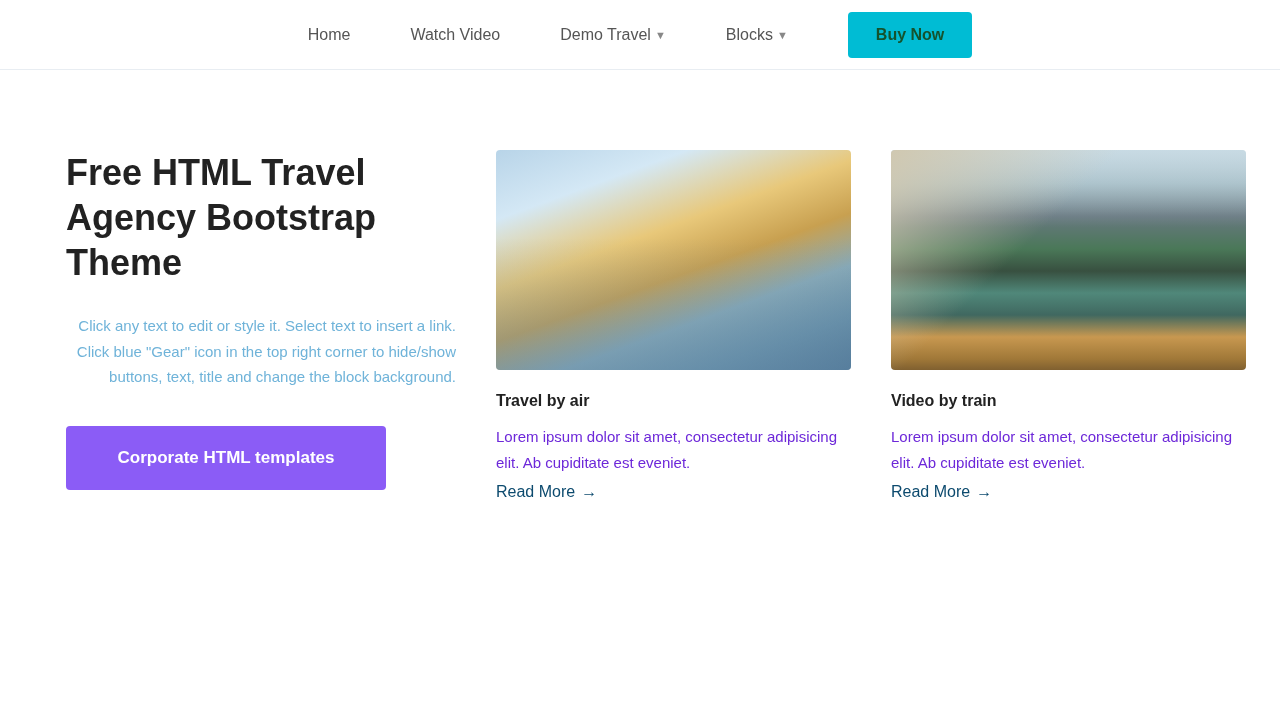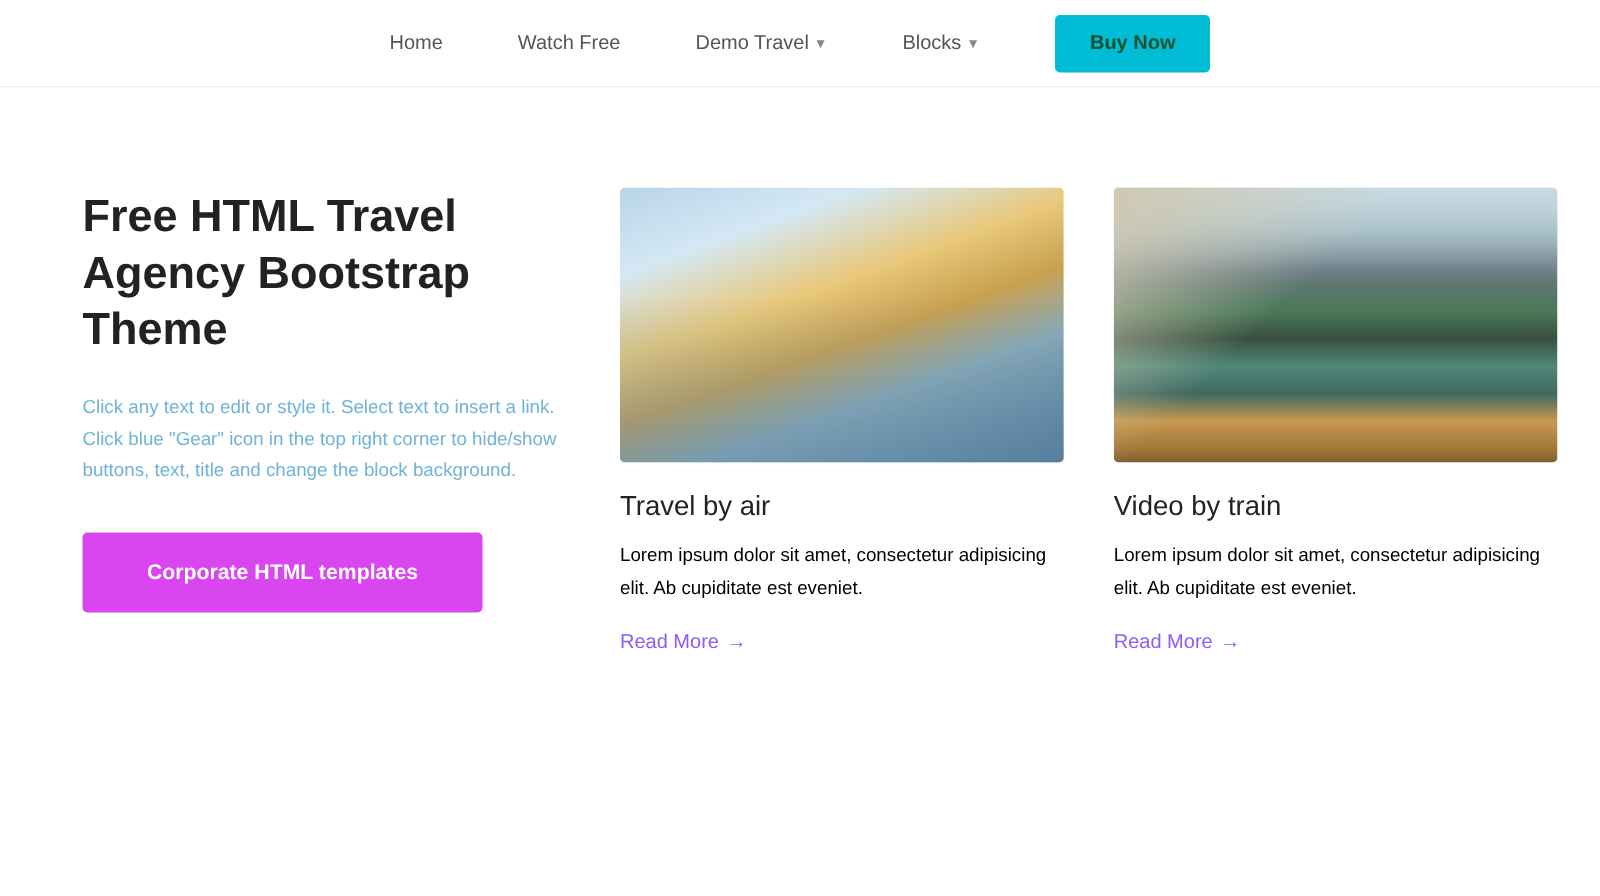--- a/index.html
+++ b/index.html
@@ -58,23 +58,24 @@
       font-weight: 700;
       color: #222;
       line-height: 1.25;
       margin-bottom: 28px;
     }
     .subtitle {
       color: #6fb3d9;
       font-size: 15px;
       line-height: 1.7;
       margin-bottom: 36px;
+      text-align: right;
     }
     .cta-btn {
-      background: #d946ef;
+      background: #8b5cf6;
       color: #fff;
       border: none;
       padding: 22px 0;
       width: 320px;
       border-radius: 4px;
       font-size: 17px;
       font-weight: 600;
       cursor: pointer;
       display: block;
       text-align: center;
@@ -84,33 +85,33 @@
     .card {}
     .card-image {
       width: 100%;
       height: 220px;
       border-radius: 4px;
       margin-bottom: 22px;
       overflow: hidden;
       position: relative;
     }
     .card-title {
-      font-size: 22px;
-      font-weight: 400;
+      font-size: 16px;
+      font-weight: 700;
       color: #222;
       margin-bottom: 14px;
     }
     .card-text {
-      color: #000000;
+      color: #6d28d9;
       font-size: 15px;
       line-height: 1.7;
-      margin-bottom: 22px;
+      margin-bottom: 8px;
     }
     .read-more {
-      color: #8b5cf6;
+      color: #0c4a6e;
       font-size: 16px;
       font-weight: 500;
       cursor: pointer;
       display: flex;
       gap: 6px;
       text-decoration: none;
     }
 
     
     .plane-img {
@@ -152,21 +153,21 @@
       background: 
         linear-gradient(135deg, #d0c8b0 0%, transparent 40%),
         linear-gradient(to bottom, rgba(200,220,230,0.6) 0%, transparent 35%);
     }
   </style>
 </head>
 <body>
 
 <nav>
   <a class="nav-link">Home</a>
-  <a class="nav-link">Watch Free</a>
+  <a class="nav-link">Watch Video</a>
   <a class="nav-link">
     <span>Demo Travel</span>
     <span class="nav-dropdown-arrow">▼</span>
   </a>
   <a class="nav-link">
     <span>Blocks</span>
     <span class="nav-dropdown-arrow">▼</span>
   </a>
   <button class="buy-now-btn">Buy Now</button>
 </nav>

